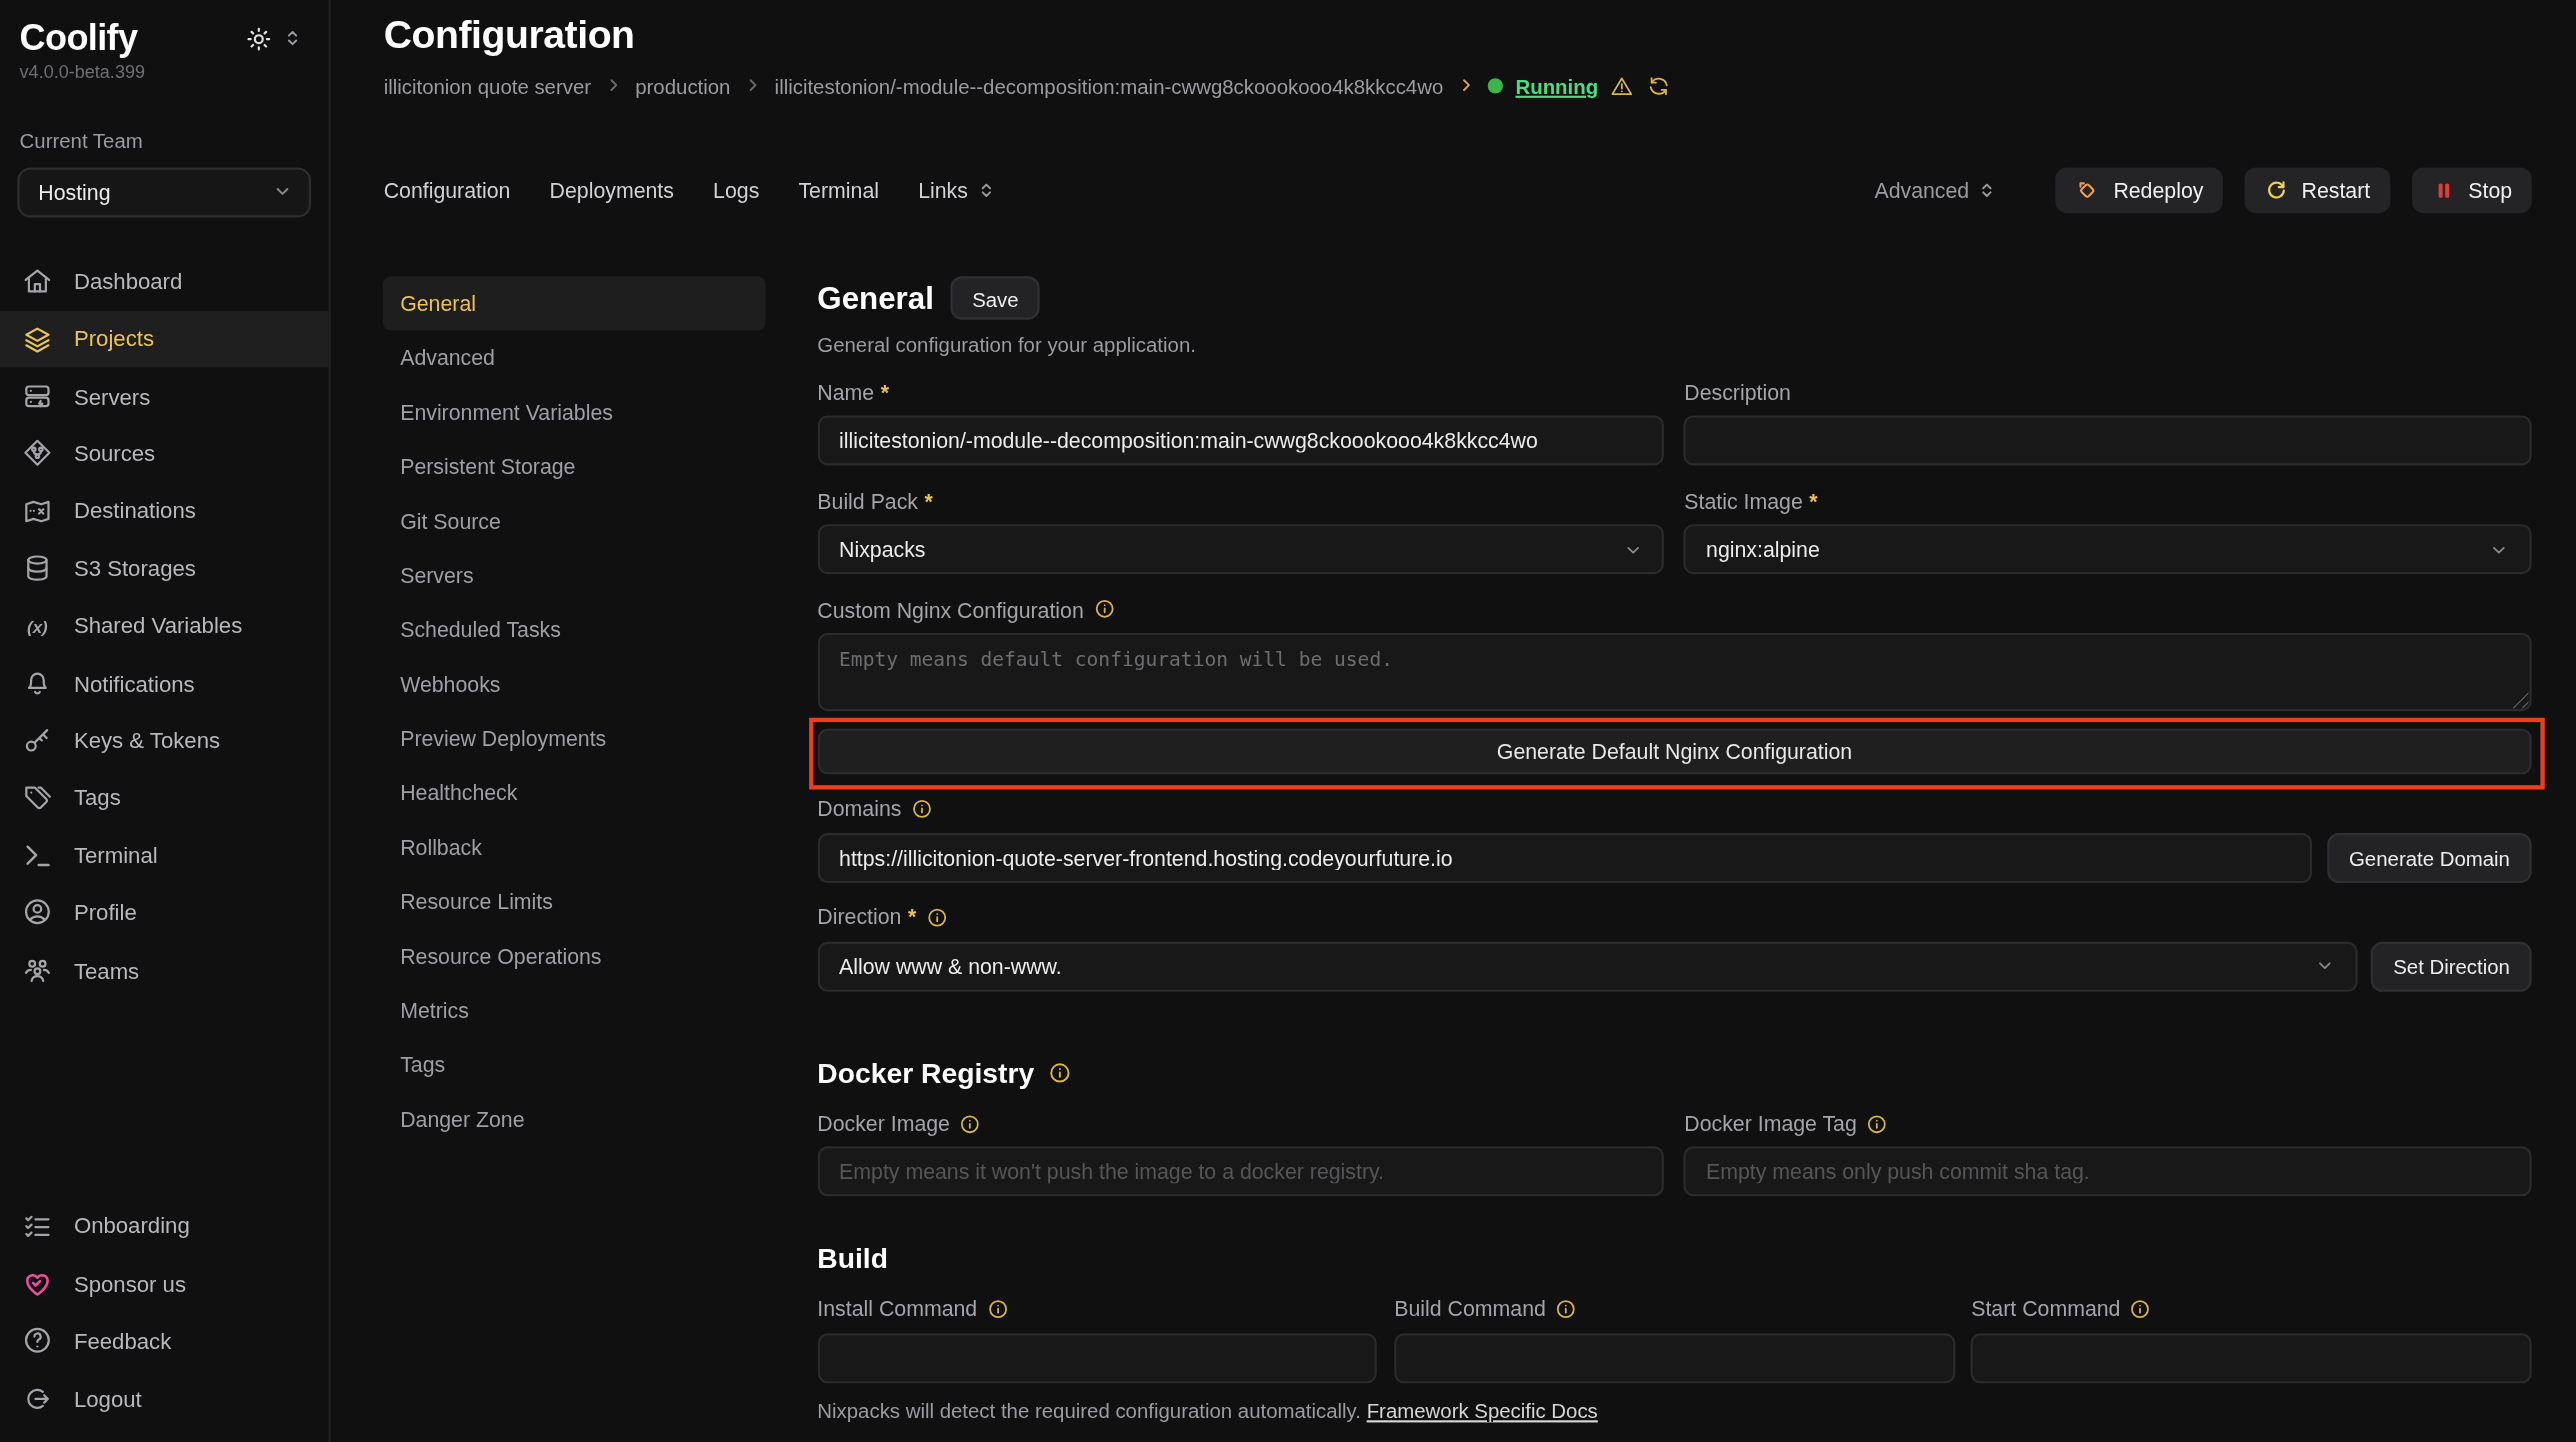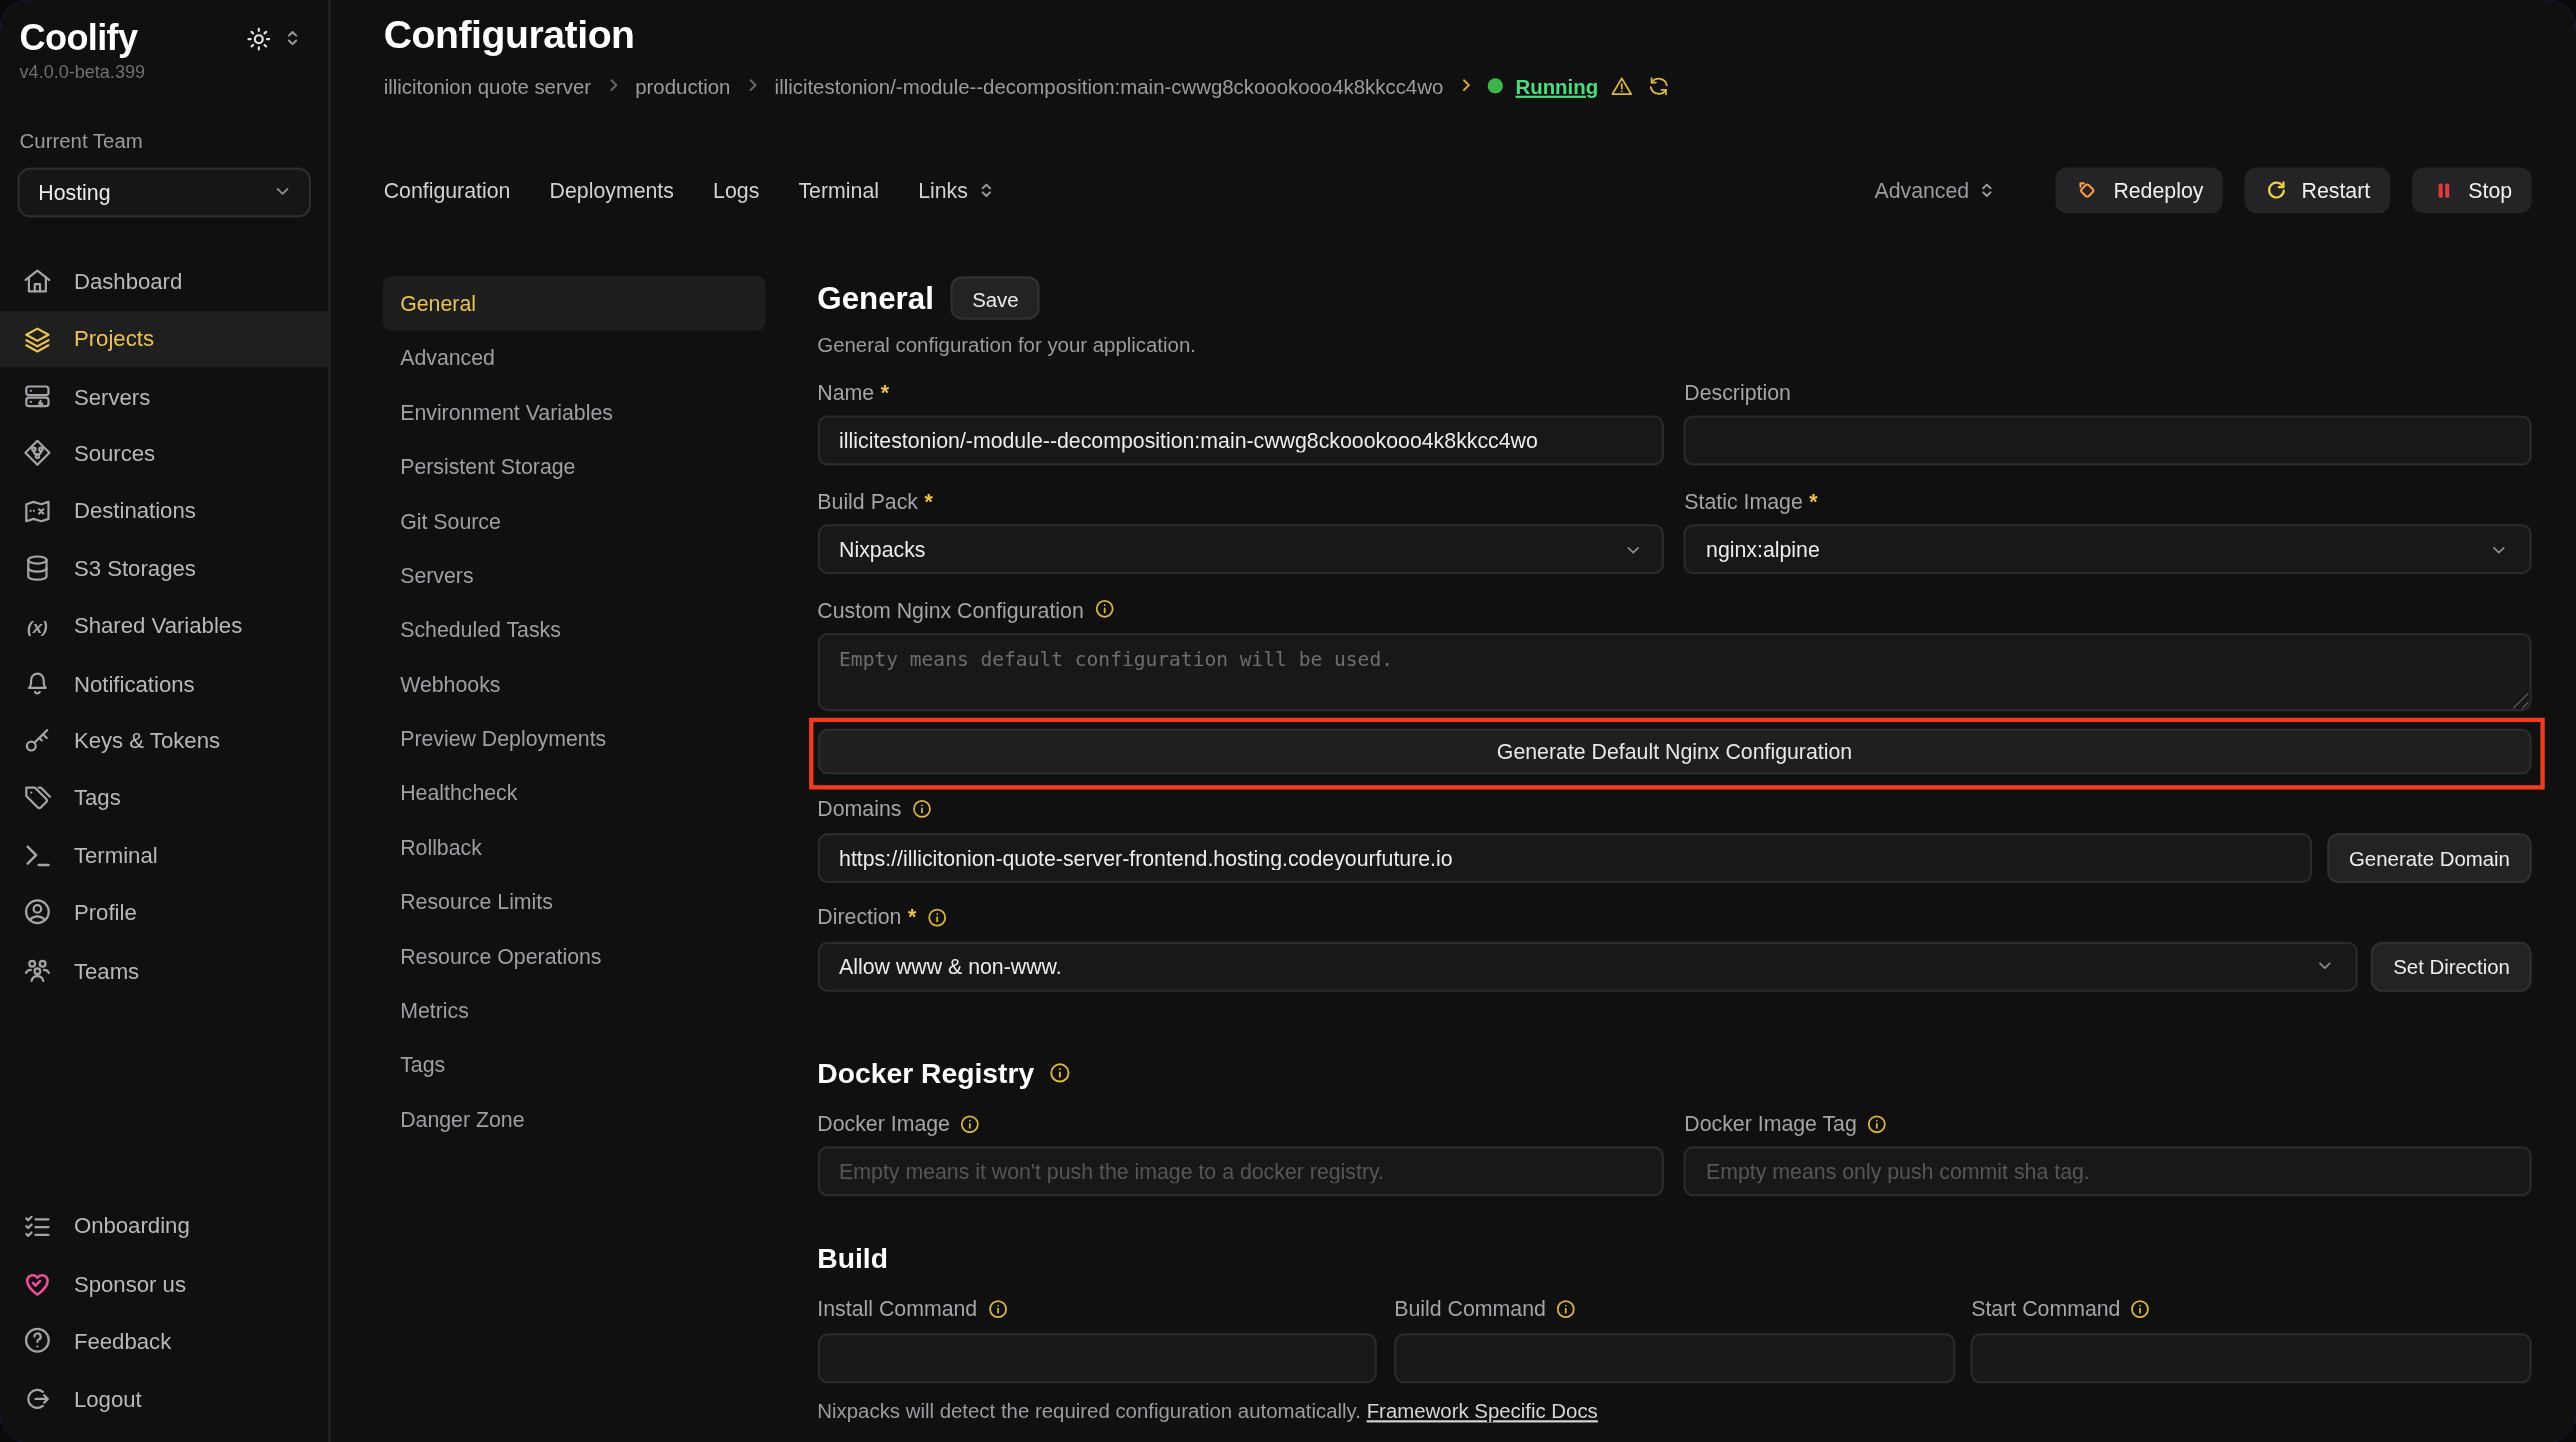--- a/index.html
+++ b/index.html
@@ -1,16 +1,16 @@
 <!DOCTYPE html>
 <html style="--accent: #eac353; --warning: #d9b544; --running: #3fb34c; --running-text: #4ade80; --redeploy: #f59e4b; --restart: #f0d24e; --stop: #e23b3b; --sponsor: #ee4c9d; --annotation: #ee3c1d;font-size:12px"><head>
 <meta charset="utf-8">
 <style>
   html,body{margin:0;padding:0;background:#0a0a0a;}
-  .stage{width:2576px;height:1443px;overflow:hidden;background:#1d4ed8;border-radius:29px;}
+  .stage{width:2576px;height:1443px;overflow:hidden;background:#1d4ed8;}
   .viewport{width:1185px;height:663px;transform:scale(2.175);transform-origin:0 0;
     position:relative;background:#101010;color:#e5e5e5;
     font-family:"Liberation Sans",sans-serif;font-size:9.8px;overflow:hidden;}
   a{text-decoration:none;color:inherit;cursor:pointer;}
   svg.ic{width:100%;height:100%;display:block;}
 
   
   .sidebar{position:absolute;left:0;top:0;width:152px;height:100%;border-right:0.8px solid #242424;box-sizing:border-box;background:#101010;}
   .brand-row{display:flex;align-items:center;justify-content:space-between;padding:7.6px 12px 0 9px;}
   .brand{font-size:16.6px;font-weight:700;color:#ffffff;letter-spacing:-0.3px;}

